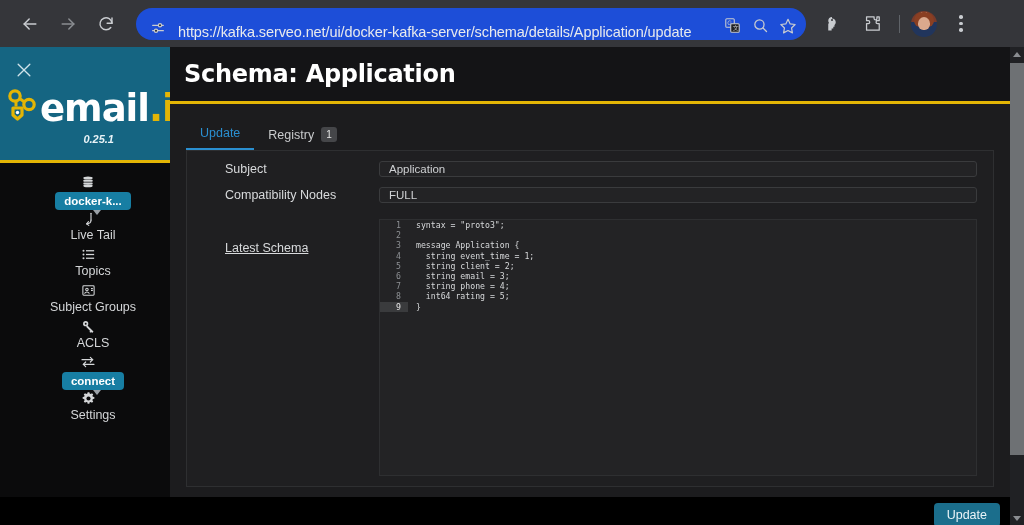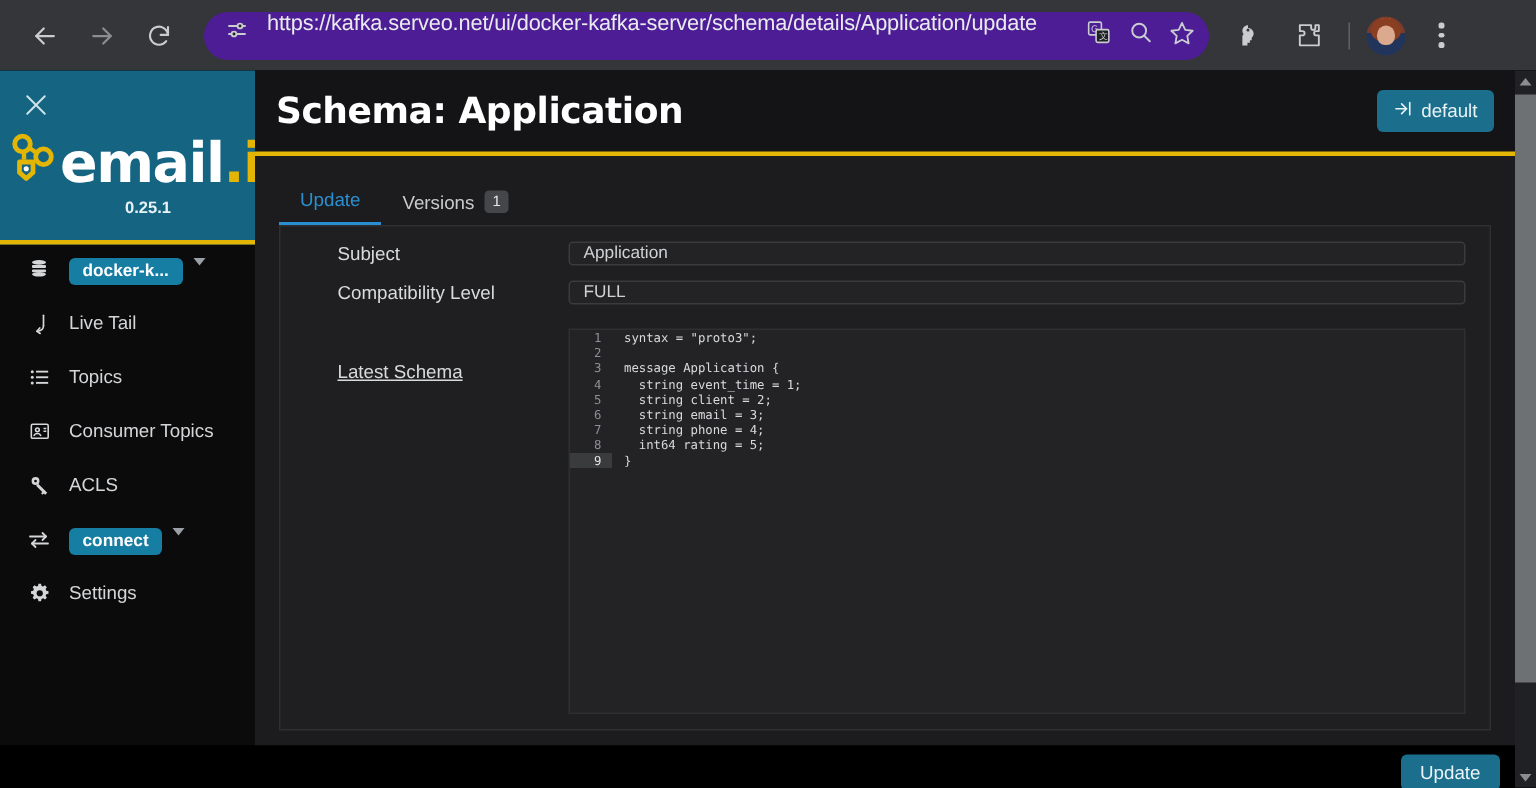--- a/index.html
+++ b/index.html
@@ -16,22 +16,22 @@
   }
   .nav-btn {
     width: 32px; height: 32px; margin-left: 6px; border-radius: 50%;
     display: flex; align-items: center; justify-content: center;
     color: #c9ccd0;
   }
   .nav-btn:first-child { margin-left: 14px; }
   .nav-btn svg { display: block; }
   .omnibox {
     margin-left: 14px; height: 32px; flex: 0 0 670px;
-    background: #4c1d95; border-radius: 16px;
-    display: flex; align-items: flex-start; padding: 0 4px 0 10px;
+    background: #1d4ed8; border-radius: 16px;
+    display: flex; align-items: flex-end; padding: 0 4px 0 10px;
   }
   .omni-site-icon {
     width: 24px; height: 24px; border-radius: 50%;
     display: flex; align-items: center; justify-content: center;
     color: #c9ccd0; flex: 0 0 24px;
   }
   .omni-url {
     flex: 1 1 auto; color: #e8eaed; font-size: 14.5px;
     margin-left: 8px; white-space: nowrap; overflow: hidden;
     letter-spacing: -0.1px;
@@ -86,26 +86,26 @@
   .logo-row {
     position: absolute; left: 4px; top: 42px; display: flex; align-items: center;
   }
   .logo-wordmark {
     font-size: 37px; font-weight: 700; line-height: 1; color: #ffffff;
     letter-spacing: -1px; font-family: "DejaVu Sans", sans-serif;
   }
   .logo-wordmark .io { color: #e3b505; }
   .version {
     position: absolute; right: 56px; top: 86px;
-    color: #e9f3f7; font-size: 11px; font-weight: 700;
+    color: #e9f3f7; font-size: 11px; font-style: italic; font-weight: 700;
   }
   .nav-list { padding-top: 9px; }
   .nav-item {
-    display: flex; align-items: flex-start; height: 36px; padding-left: 16px;
-    color: #d4d6d8; font-size: 12.5px;
+    display: flex; align-items: center; height: 36px; padding-left: 16px;
+    color: #d4d6d8; font-size: 12.5px; flex-direction: column;
   }
   .nav-ic {
     width: 20px; flex: 0 0 20px; display: flex; align-items: center;
     justify-content: center; color: #d4d6d8; margin-right: 10px;
   }
   .nav-label { white-space: nowrap; }
   .pill {
     background: #177ea3; color: #fff; font-weight: 700; font-size: 11.5px;
     padding: 3px 9px; border-radius: 4px; display: inline-block;
   }
@@ -374,21 +374,21 @@
       <div class="nav-item">
         <span class="nav-ic">
           <svg width="15" height="15" viewBox="0 0 24 24" fill="none" stroke="currentColor" stroke-width="1.7">
               <rect x="3" y="4.5" width="18" height="15" rx="1.5"></rect>
               <circle cx="9.5" cy="10.5" r="2"></circle>
               <path d="M6 16.5 C7.5 13.8 11.5 13.8 13 16.5" stroke-linecap="round"></path>
               <line x1="16" y1="9" x2="19" y2="9"></line>
               <line x1="16" y1="12" x2="19" y2="12"></line>
             </svg>
         </span>
-        <span class="nav-label">Consumer Topics</span>
+        <span class="nav-label">Subject Groups</span>
       </div>
 
       <div class="nav-item">
         <span class="nav-ic">
           <svg width="15" height="15" viewBox="0 0 24 24" fill="currentColor">
               <circle cx="7.5" cy="7.5" r="4.2"></circle>
               <circle cx="7.5" cy="7.5" r="1.5" fill="#0b0b0c"></circle>
               <path d="M10.3 10.3 L20 20 L17.8 22.2 L16.3 20.7 L15 22 L13.4 20.4 L14.7 19.1 L8.1 12.5 Z"></path>
             </svg>
         </span>
@@ -421,51 +421,41 @@
 
     </div>
   </div>
 
   <div class="left-dark"></div>
 
   <div class="main">
 
     <div class="main-head">
       <div class="page-title">Schema: Application</div>
-      <div class="default-btn">
-        <span>
-          <svg width="13" height="13" viewBox="0 0 24 24" fill="none" stroke="currentColor" stroke-width="2" stroke-linecap="round" stroke-linejoin="round">
-              <polyline points="10 6 16 12 10 18"></polyline>
-              <line x1="3" y1="12" x2="16" y2="12"></line>
-              <line x1="20" y1="4.5" x2="20" y2="19.5"></line>
-            </svg>
-        </span>
-        <span>default</span>
-      </div>
     </div>
 
     <div class="tabs">
       <div class="tab active">
         <span>Update</span>
       </div>
       <div class="tab">
-        <span>Versions</span>
+        <span>Registry</span>
         <span class="tab-badge">1</span>
       </div>
     </div>
 
     <div class="panel">
 
       <div class="form-row">
         <div class="form-label">Subject</div>
         <div class="form-input">Application</div>
       </div>
 
       <div class="form-row">
-        <div class="form-label">Compatibility Level</div>
+        <div class="form-label">Compatibility Nodes</div>
         <div class="form-input">FULL</div>
       </div>
 
       <div class="code-row">
         <div class="code-label">Latest Schema</div>
         <div class="editor" id="editor">
             <div class="code-line">
               <span class="ln">1</span>
               <span class="ctext">syntax = "proto3";</span>
             </div>

